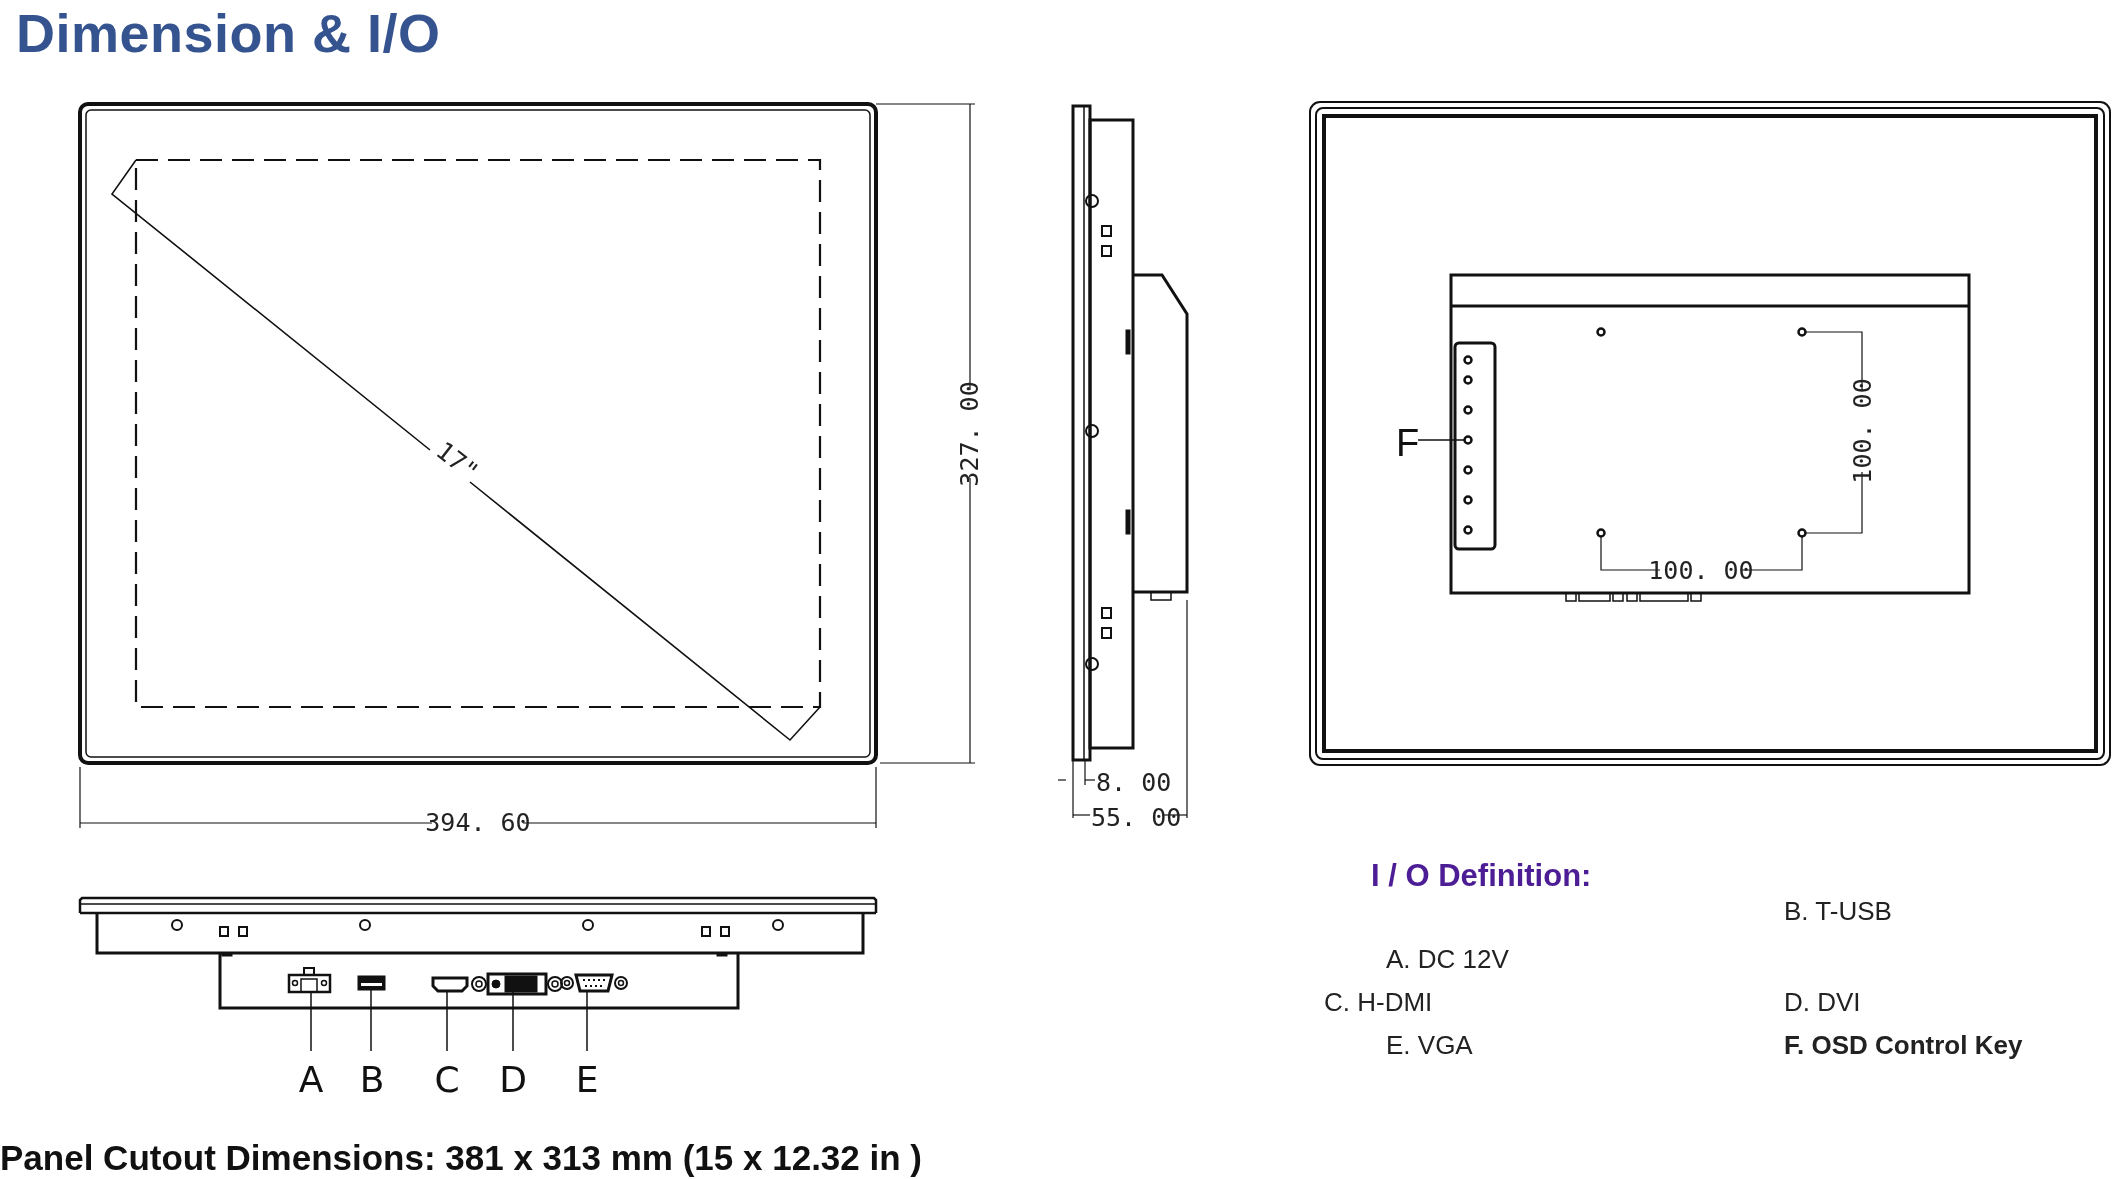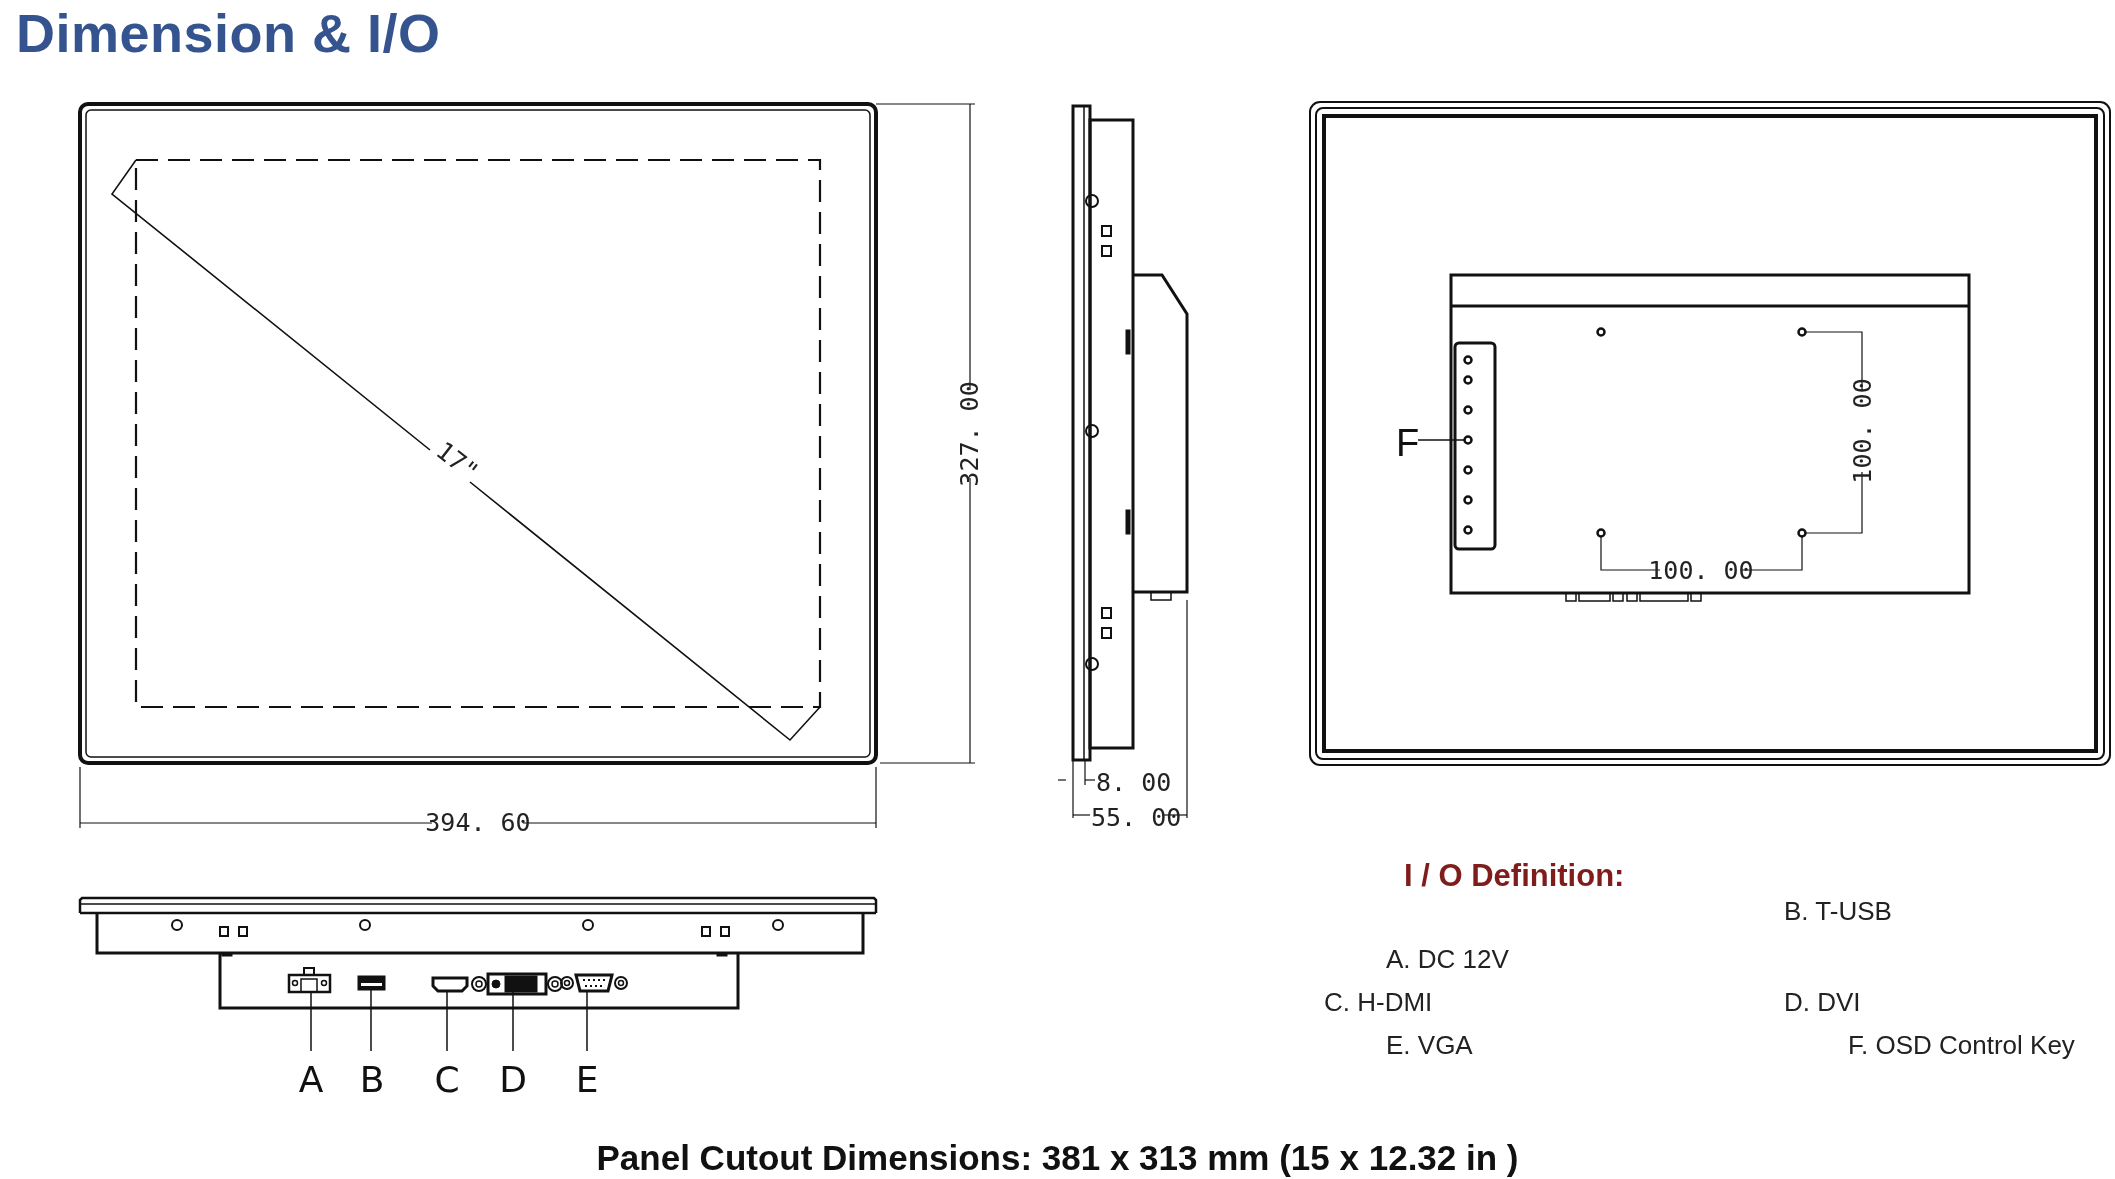--- a/index.html
+++ b/index.html
@@ -1,23 +1,23 @@
 <!DOCTYPE html>
 <html><head>
 <meta charset="utf-8">
 <style>
   html, body { margin:0; padding:0; background:#ffffff; }
   body { width:2115px; height:1179px; position:relative; overflow:hidden; font-family:"Liberation Sans", sans-serif; }
   .abs { position:absolute; }
   #page-title { left:16px; top:2px; font-size:54px; font-weight:bold; color:#34538f; letter-spacing:0.5px; }
   svg.drawing { position:absolute; left:0; top:0; }
   .dimtext { font-family:"DejaVu Sans Mono", monospace; font-size:25px; fill:#222; }
-  .io-title { left:1404px; top:858px; font-size:31px; font-weight:bold; color:#7f1d1d; }
+  .io-title { left:1371px; top:858px; font-size:31px; font-weight:bold; color:#4c1d95; }
   .io-item { font-size:26px; color:#222;margin-top:40px; }
-  .cutout { left:0; width:2115px; top:1138px; text-align:center; font-size:35px; font-weight:bold; color:#111; }
+  .cutout { left:0; width:2115px; top:1138px; text-align:left; font-size:35px; font-weight:bold; color:#111; }
   .port-label { font-family:"DejaVu Sans", sans-serif; font-size:36px; fill:#111; }
   .f-label { font-family:"Liberation Sans", sans-serif; font-size:38px; fill:#111; }
 </style>
 </head>
 <body>
 
 <div id="page-title" class="abs">Dimension &amp; I/O</div>
 
 <svg class="drawing" width="2115" height="1179" viewBox="0 0 2115 1179">
 
@@ -179,15 +179,15 @@
   <text class="port-label" x="513" y="1092" text-anchor="middle">D</text>
   <text class="port-label" x="587" y="1092" text-anchor="middle">E</text>
 </svg>
 
 <div class="abs io-title">I / O Definition:</div>
 <div class="abs io-item" style="left:1386px;top:904px;">A. DC 12V</div>
 <div class="abs io-item" style="left:1784px;top:856px;">B. T-USB</div>
 <div class="abs io-item" style="left:1324px;top:947px;">C. H-DMI</div>
 <div class="abs io-item" style="left:1784px;top:947px;">D. DVI</div>
 <div class="abs io-item" style="left:1386px;top:990px;">E. VGA</div>
-<div class="abs io-item" style="left:1848px;top:990px;">F. OSD Control Key</div>
+<div class="abs io-item" style="left:1784px;top:990px;font-weight:bold;">F. OSD Control Key</div>
 
 <div class="abs cutout">Panel Cutout Dimensions: 381 x 313 mm (15 x 12.32 in )</div>
 
 </body></html>

